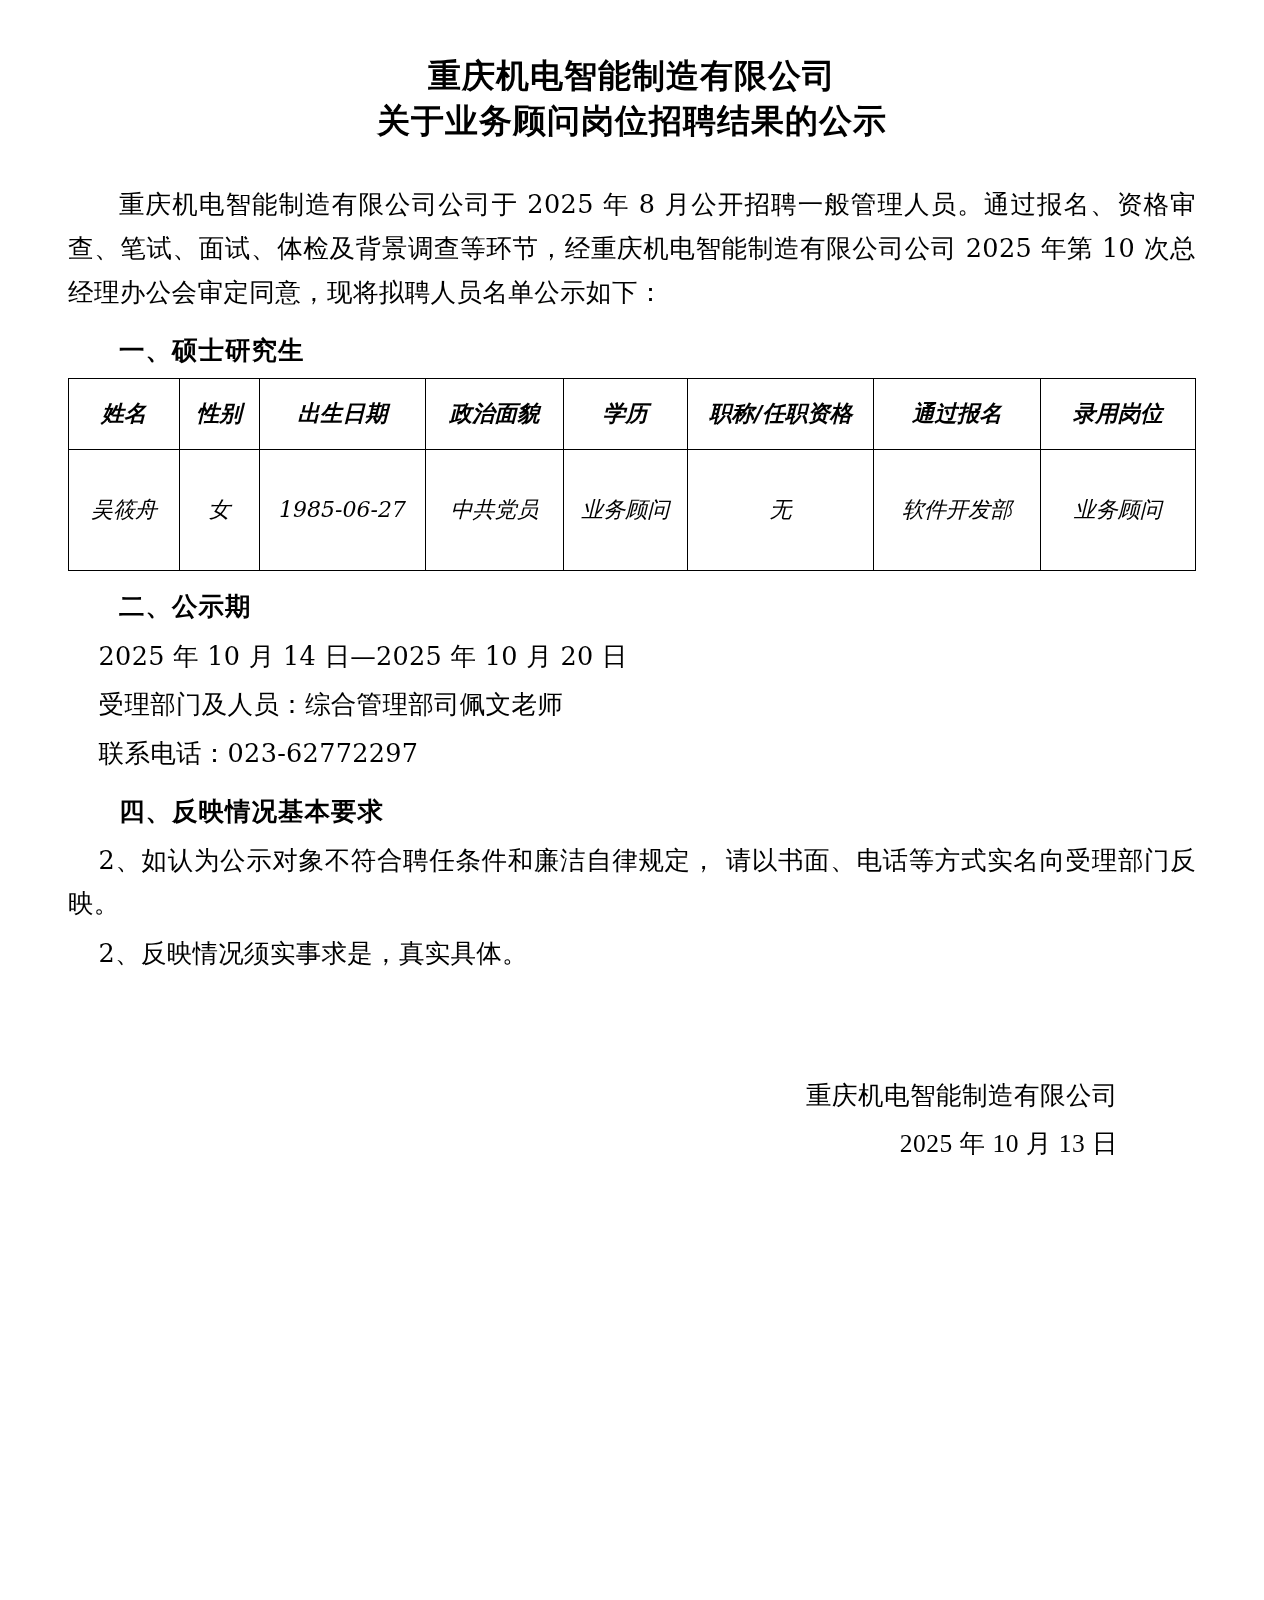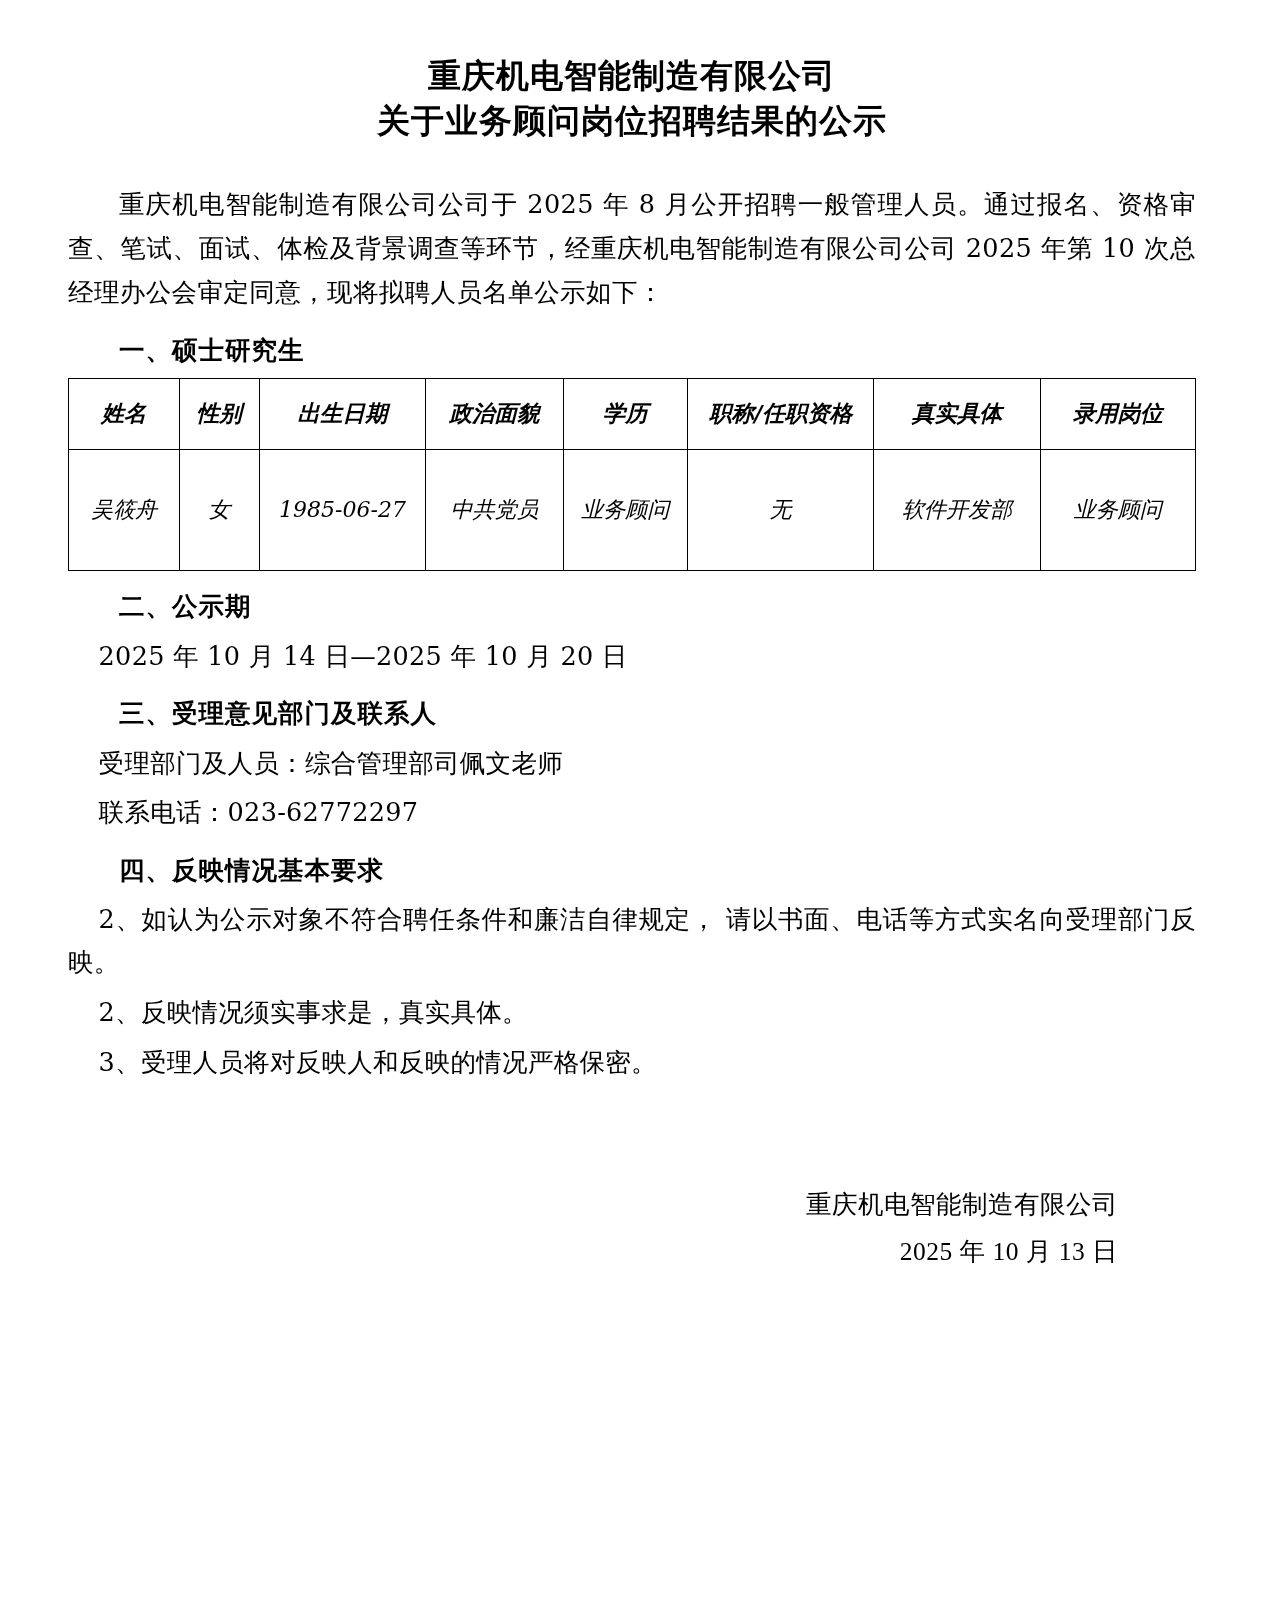--- a/index.html
+++ b/index.html
@@ -127,48 +127,46 @@
 
   <table class="list-table">
     <thead>
       <tr>
         <th class="col-name">姓名</th>
         <th class="col-sex">性别</th>
         <th class="col-birth">出生日期</th>
         <th class="col-polit">政治面貌</th>
         <th class="col-edu">学历</th>
         <th class="col-title">职称/任职资格</th>
-        <th class="col-dept">真实具体</th>
+        <th class="col-dept">通过报名</th>
         <th class="col-post">录用岗位</th>
       </tr>
     </thead>
     <tbody>
       <tr>
         <td>吴筱舟</td>
         <td>女</td>
         <td>1985-06-27</td>
         <td>中共党员</td>
         <td>业务顾问</td>
         <td>无</td>
         <td>软件开发部</td>
         <td>业务顾问</td>
       </tr>
     </tbody>
   </table>
 
   <div class="section-head">二、公示期</div>
   <div class="plain-line">2025 年 10 月 14 日—2025 年 10 月 20 日</div>
 
-  <div class="section-head">三、受理意见部门及联系人</div>
   <div class="plain-line">受理部门及人员：综合管理部司佩文老师</div>
   <div class="plain-line">联系电话：023-62772297</div>
 
   <div class="section-head">四、反映情况基本要求</div>
   <div class="numbered">2、如认为公示对象不符合聘任条件和廉洁自律规定， 请以书面、电话等方式实名向受理部门反映。</div>
   <div class="numbered">2、反映情况须实事求是，真实具体。</div>
-  <div class="numbered">3、受理人员将对反映人和反映的情况严格保密。</div>
 
   <div class="sign-block">
     <div>重庆机电智能制造有限公司</div>
     <div class="sign-date">2025 年 10 月 13 日</div>
   </div>
 
 </div>
 
 </body></html>

